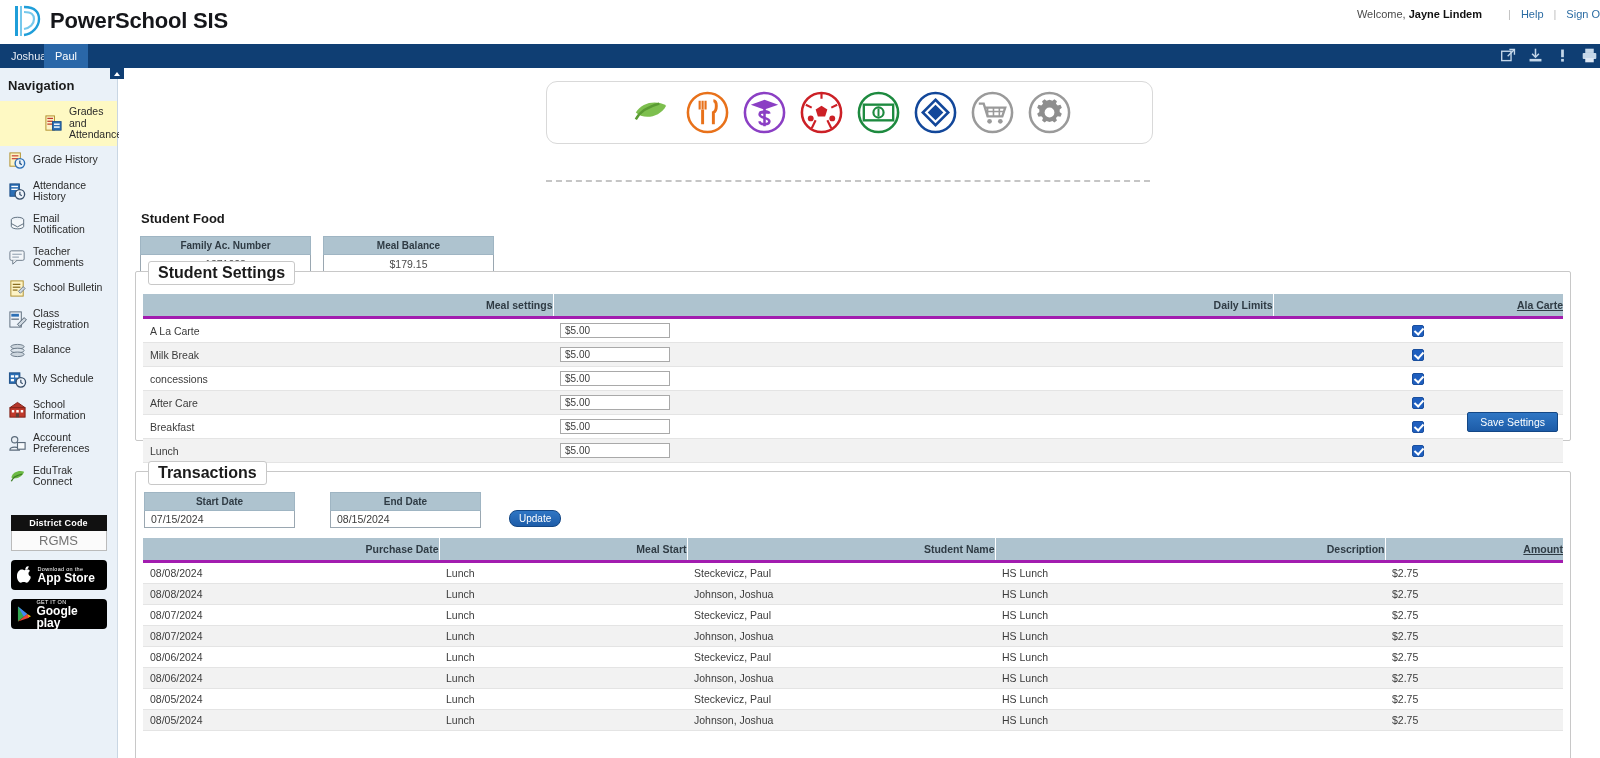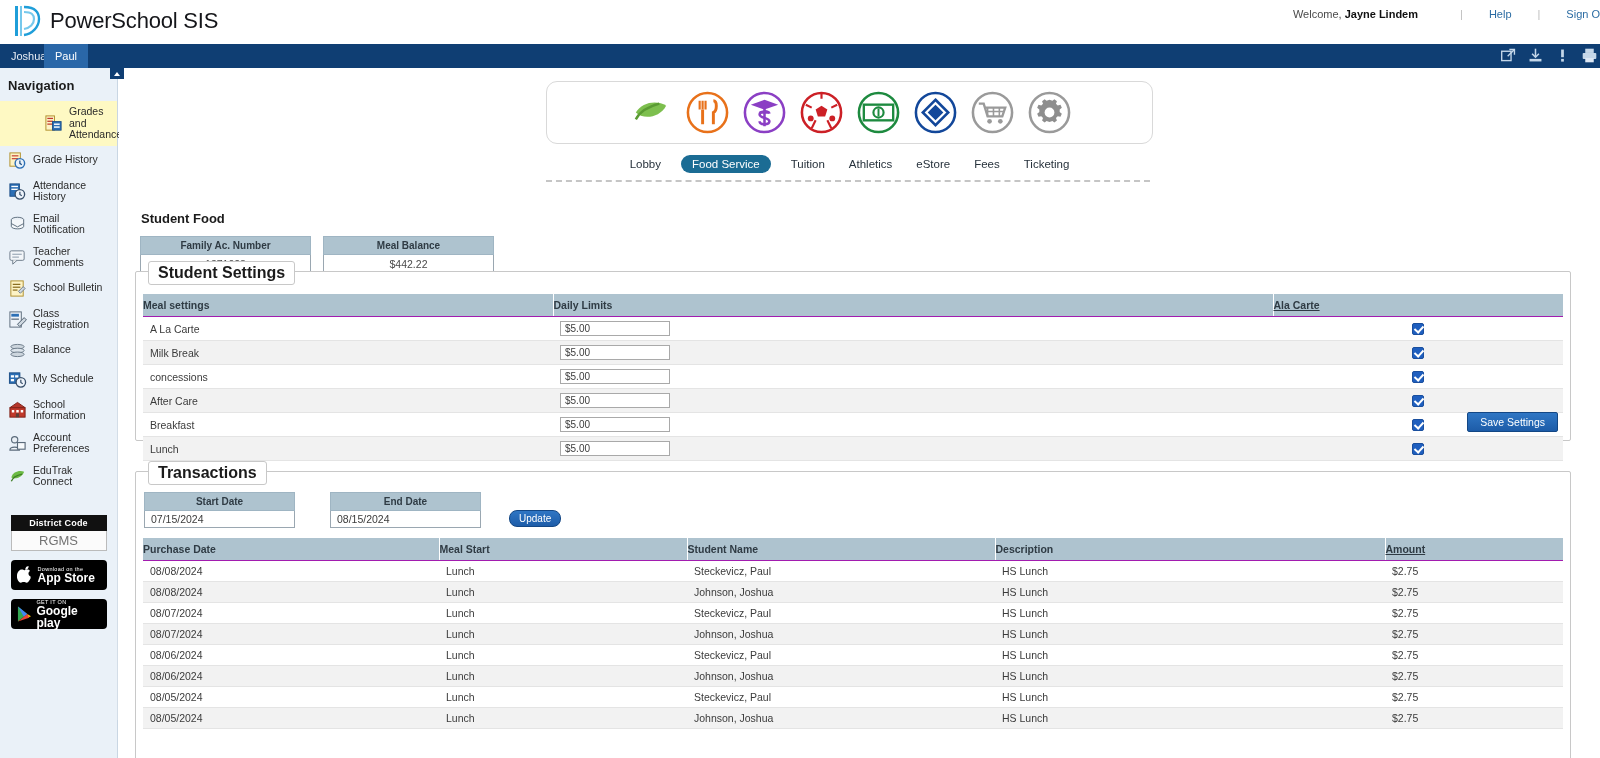--- a/index.html
+++ b/index.html
@@ -12,26 +12,26 @@
     font-family: "Liberation Sans", sans-serif;
     font-size: 12px;
     color: #333;
   }
 
   
   .top-header {
     position: absolute; top: 0; left: 0; width: 1600px; height: 44px;
     background: #ffffff;
   }
-  .brand { position: absolute; left: 14px; top: 4px; display: flex; align-items: center; gap: 8px; }
+  .brand { position: absolute; left: 14px; top: 4px; display: flex; align-items: center; gap: 8px; font-weight: bold; }
   .brand-logo { width: 28px; height: 34px; display: block; }
   .brand-text { font-size: 22px; color: #15161a; letter-spacing: -0.2px; font-family: "Liberation Sans", sans-serif; }
   .header-right {
     position: absolute; right: 0px; top: 8px;
-    display: flex; gap: 16px;
+    display: flex; gap: 0px;
     font-size: 11px; color: #4a4a4a; white-space: nowrap;
   }
   .welcome { margin-right: 16px; }
   .welcome b { color: #111; }
   .hdr-sep { color: #bdbdbd; margin: 0 10px; }
   .hdr-link { color: #2b6ca3; text-decoration: none; }
 
   
   .blue-bar {
     position: absolute; top: 44px; left: 0; width: 1600px; height: 24px;
@@ -149,22 +149,22 @@
     position: absolute; top: -11px; left: 12px; background: #fff;
     border: 1px solid #c8c8c8; border-radius: 3px;
     font-size: 16px; font-weight: bold; color: #1b1b1b; padding: 2px 9px;
   }
   #student-settings-panel { left: 16px; top: 203px; width: 1436px; height: 170px; }
   #transactions-panel { left: 16px; top: 403px; width: 1436px; height: 290px; }
 
   table.grid { width: 100%; border-collapse: collapse; table-layout: fixed; }
   table.grid th {
     background: #aec3cf; color: #2f3b44; font-size: 10.5px; font-weight: bold;
-    padding: 5px 0; text-align: left;
-    border-right: 1px solid #fff; border-bottom: 1px solid #a21caf;
+    padding: 5px 0; text-align: right;
+    border-right: 1px solid #fff; border-bottom: 3px solid #a21caf;
   }
   table.grid th:last-child { border-right: none; text-decoration: underline; }
   table.grid td {
     font-size: 10.5px; color: #3b3b3b; padding: 4px 7px;
     border-bottom: 1px solid #e4e4e4;
   }
   table.grid tbody tr.odd { background: #ffffff; }
   table.grid tbody tr.even { background: #f2f2f2; }
 
   .ss-wrap { position: absolute; left: 7px; top: 22px; width: 1420px; }
@@ -474,40 +474,31 @@
       <circle cx="21" cy="33" r="2.4" fill="#9a9a9a"></circle>
         <circle cx="32" cy="33" r="2.4" fill="#9a9a9a"></circle>
     </svg>
     <svg class="svc-ic" viewBox="0 0 48 48">
       <circle cx="24" cy="24" r="20" fill="#fff" stroke="#9a9a9a" stroke-width="2.6"></circle>
       <path d="M24 11 l3 1 l2 -1.6 l2.6 2 l-1 2.6 l1.8 1.8 l2.8 -.6 l1.4 3 l-2.2 1.8 l0 2.6 l2.2 1.8 l-1.4 3 l-2.8 -.6 l-1.8 1.8 l1 2.6 l-2.6 2 l-2 -1.6 l-3 1 l-3 -1 l-2 1.6 l-2.6 -2 l1 -2.6 l-1.8 -1.8 l-2.8 .6 l-1.4 -3 l2.2 -1.8 l0 -2.6 l-2.2 -1.8 l1.4 -3 l2.8 .6 l1.8 -1.8 l-1 -2.6 l2.6 -2 l2 1.6 z" fill="#8e8e8e"></path>
       <circle cx="24" cy="24" r="5" fill="#fff"></circle>
     </svg>
   </div>
 
-  <div class="svc-tabs">
-    <div class="svc-tab">Lobby</div>
-    <div class="svc-tab active">Food Service</div>
-    <div class="svc-tab">Tuition</div>
-    <div class="svc-tab">Athletics</div>
-    <div class="svc-tab">eStore</div>
-    <div class="svc-tab">Fees</div>
-    <div class="svc-tab">Ticketing</div>
-  </div>
   <div class="dash-divider"></div>
 
   <div class="page-title">Student Food</div>
 
   <div class="sumbox b1">
     <div class="sum-head">Family Ac. Number</div>
     <div class="sum-val">1371028</div>
   </div>
   <div class="sumbox b2">
     <div class="sum-head">Meal Balance</div>
-    <div class="sum-val">$442.22</div>
+    <div class="sum-val">$179.15</div>
   </div>
 
   <div class="panel" id="student-settings-panel">
     <div class="panel-legend">Student Settings</div>
 
     <div class="ss-wrap">
       <table class="grid">
         <colgroup>
             <col style="width:410px">
             <col style="width:720px">

